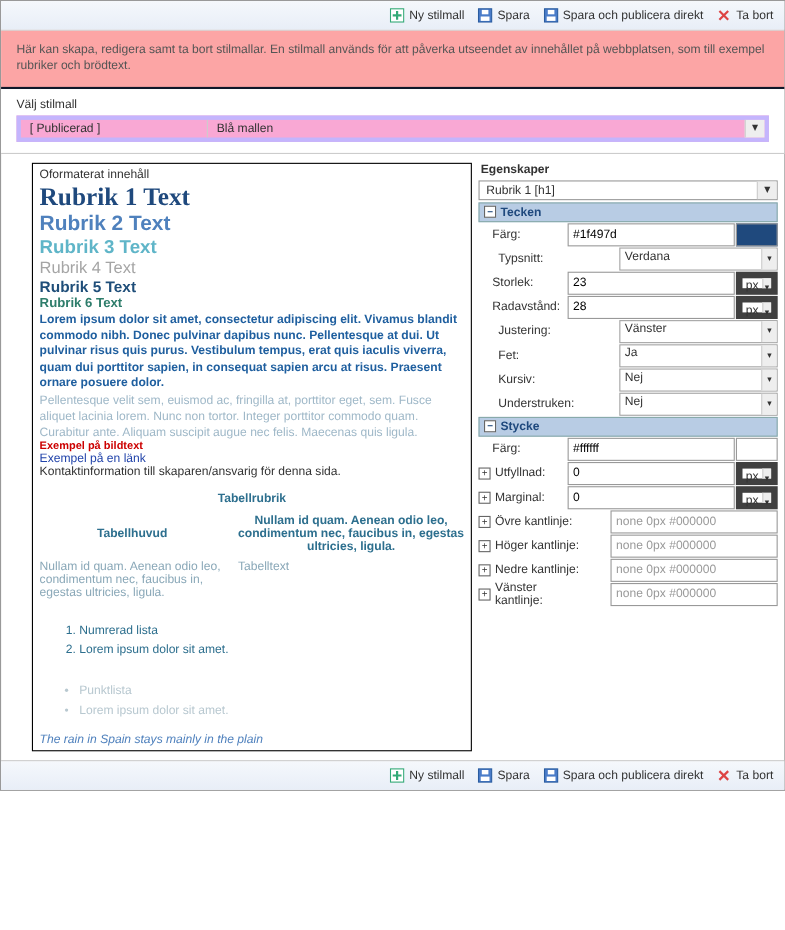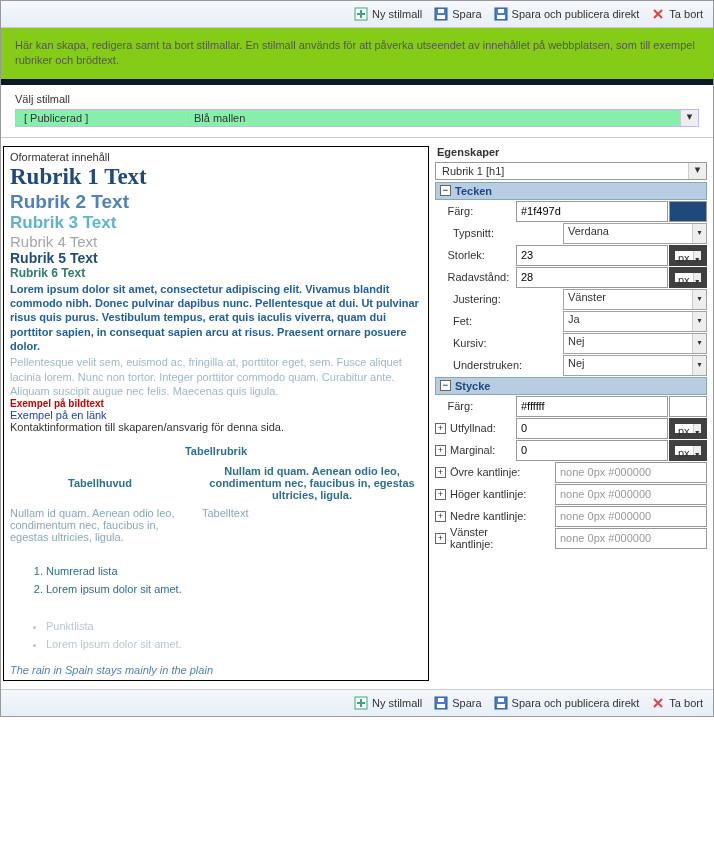--- a/index.html
+++ b/index.html
@@ -1,28 +1,28 @@
 <!DOCTYPE html>
 <html><head>
 <meta charset="utf-8">
 <style>
 * { box-sizing: border-box; margin: 0; padding: 0; }
 body { font-family: Verdana, Arial, sans-serif; font-size: 11px; color: #333; background: #fff; }
 .app { width: 714px; border: 1px solid #999; background: #fff; }
 .toolbar { background: linear-gradient(#f5f8fc, #e8eef7); border-bottom: 1px solid #ccc; padding: 6px 10px; display: flex; justify-content: flex-end; gap: 12px; }
 .toolbar-item { display: inline-flex; align-items: center; gap: 4px; cursor: pointer; color: #333; }
 .icon { width: 14px; height: 14px; display: inline-block; }
-.desc { background: #84cc16; padding: 10px 14px; color: #555; border-bottom: 6px solid #0f172a; line-height: 1.4; }
+.desc { background: #fca5a5; padding: 10px 14px; color: #555; border-bottom: 2px solid #0f172a; line-height: 1.4; }
 .select-section { padding: 8px 14px 10px; border-bottom: 1px solid #ccc; background: #fff; }
 .select-section .label { font-weight: normal; color: #333; margin-bottom: 4px; }
-.select-row { display: flex; border: 1px solid #c4b5fd; background: #86efac; }
+.select-row { display: flex; border: 4px solid #c4b5fd; background: #f9a8d4; }
 .select-status { padding: 2px 8px; border-right: 1px solid #ccc; width: 170px; }
 .select-value { flex: 1; padding: 2px 8px; }
 .select-arrow { width: 18px; text-align: center; border-left: 1px solid #ccc; background: #eee; }
-.main { display: flex; padding: 8px 6px 8px 2px; gap: 6px; }
+.main { display: flex; padding: 8px 6px 8px 28px; gap: 6px; }
 .preview { flex: 1; border: 1px solid #000; padding: 4px 6px; background: #fff; }
 .props { width: 272px; }
 .props-title { font-weight: bold; margin-bottom: 4px; padding-left: 2px; }
 .props-select { display: flex; border: 1px solid #999; margin-bottom: 2px; }
 .props-select .val { flex: 1; padding: 2px 6px; }
 .props-select .arr { width: 18px; text-align: center; background: #eee; border-left: 1px solid #ccc; }
 .group-header { background: #b8cce4; border: 1px solid #8aa; padding: 2px 4px; font-weight: bold; color: #1f497d; display: flex; align-items: center; gap: 4px; margin-bottom: 1px; }
 .expander { width: 11px; height: 11px; border: 1px solid #666; background: #fff; font-size: 9px; line-height: 9px; text-align: center; cursor: pointer; }
 .prop-row { display: flex; align-items: stretch; margin-bottom: 1px; height: 21px; }
 .prop-exp { width: 14px; display: flex; align-items: center; justify-content: center; }

